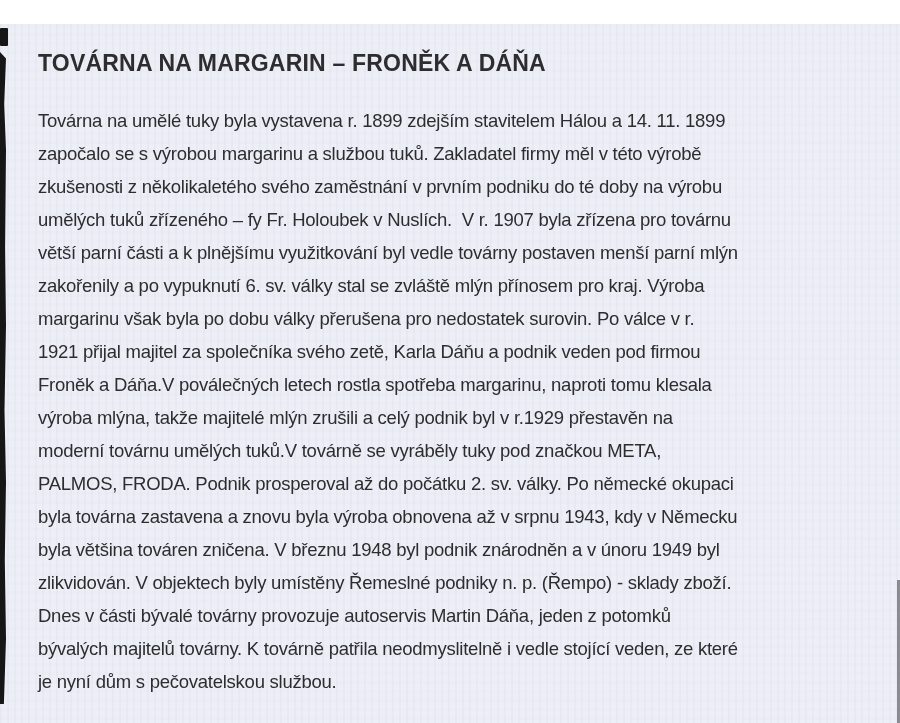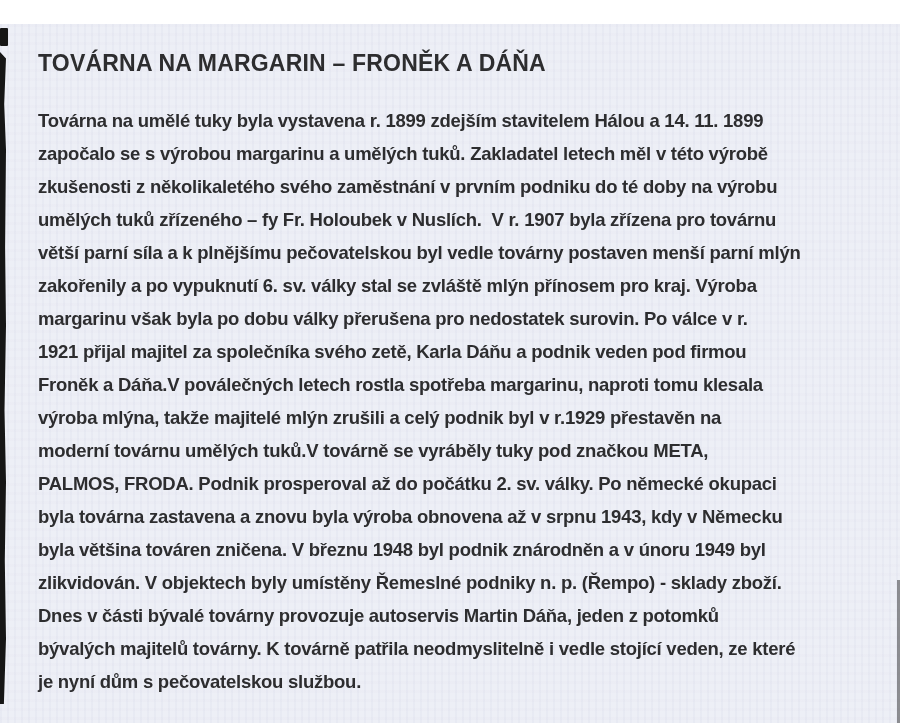--- a/index.html
+++ b/index.html
@@ -44,44 +44,44 @@
     white-space: pre;
   }
   .body-text {
     position: absolute;
     left: 38px;
     top: 80px;
     width: 848px;
   }
   .line {
     font-size: 18.5px;
-    font-weight: bold;
+    font-weight: normal;
     line-height: 33px;
     letter-spacing: -0.25px;
     color: var(--ink, #2d2d2f);
     white-space: pre;
   }
 </style>
 </head>
 <body>
 
 <div class="page" style="--page-bg: #edeff6; --ink: #2d2d2f; --artifact: #161616;">
   <div class="artifact strip-left"></div>
   <div class="artifact blob-topleft"></div>
   <div class="artifact speck-bottomleft"></div>
   <div class="artifact edge-right"></div>
 
   <h1 class="title">TOVÁRNA NA MARGARIN – FRONĚK A DÁŇA</h1>
 
   <div class="body-text">
       <div class="line">Továrna na umělé tuky byla vystavena r. 1899 zdejším stavitelem Hálou a 14. 11. 1899</div>
-      <div class="line">započalo se s výrobou margarinu a umělých tuků. Zakladatel letech měl v této výrobě</div>
+      <div class="line">započalo se s výrobou margarinu a službou tuků. Zakladatel firmy měl v této výrobě</div>
       <div class="line">zkušenosti z několikaletého svého zaměstnání v prvním podniku do té doby na výrobu</div>
       <div class="line">umělých tuků zřízeného – fy Fr. Holoubek v Nuslích.  V r. 1907 byla zřízena pro továrnu</div>
-      <div class="line">větší parní síla a k plnějšímu pečovatelskou byl vedle továrny postaven menší parní mlýn</div>
+      <div class="line">větší parní části a k plnějšímu využitkování byl vedle továrny postaven menší parní mlýn</div>
       <div class="line">zakořenily a po vypuknutí 6. sv. války stal se zvláště mlýn přínosem pro kraj. Výroba</div>
       <div class="line">margarinu však byla po dobu války přerušena pro nedostatek surovin. Po válce v r.</div>
       <div class="line">1921 přijal majitel za společníka svého zetě, Karla Dáňu a podnik veden pod firmou</div>
       <div class="line">Froněk a Dáňa.V poválečných letech rostla spotřeba margarinu, naproti tomu klesala</div>
       <div class="line">výroba mlýna, takže majitelé mlýn zrušili a celý podnik byl v r.1929 přestavěn na</div>
       <div class="line">moderní továrnu umělých tuků.V továrně se vyráběly tuky pod značkou META,</div>
       <div class="line">PALMOS, FRODA. Podnik prosperoval až do počátku 2. sv. války. Po německé okupaci</div>
       <div class="line">byla továrna zastavena a znovu byla výroba obnovena až v srpnu 1943, kdy v Německu</div>
       <div class="line">byla většina továren zničena. V březnu 1948 byl podnik znárodněn a v únoru 1949 byl</div>
       <div class="line">zlikvidován. V objektech byly umístěny Řemeslné podniky n. p. (Řempo) - sklady zboží.</div>

